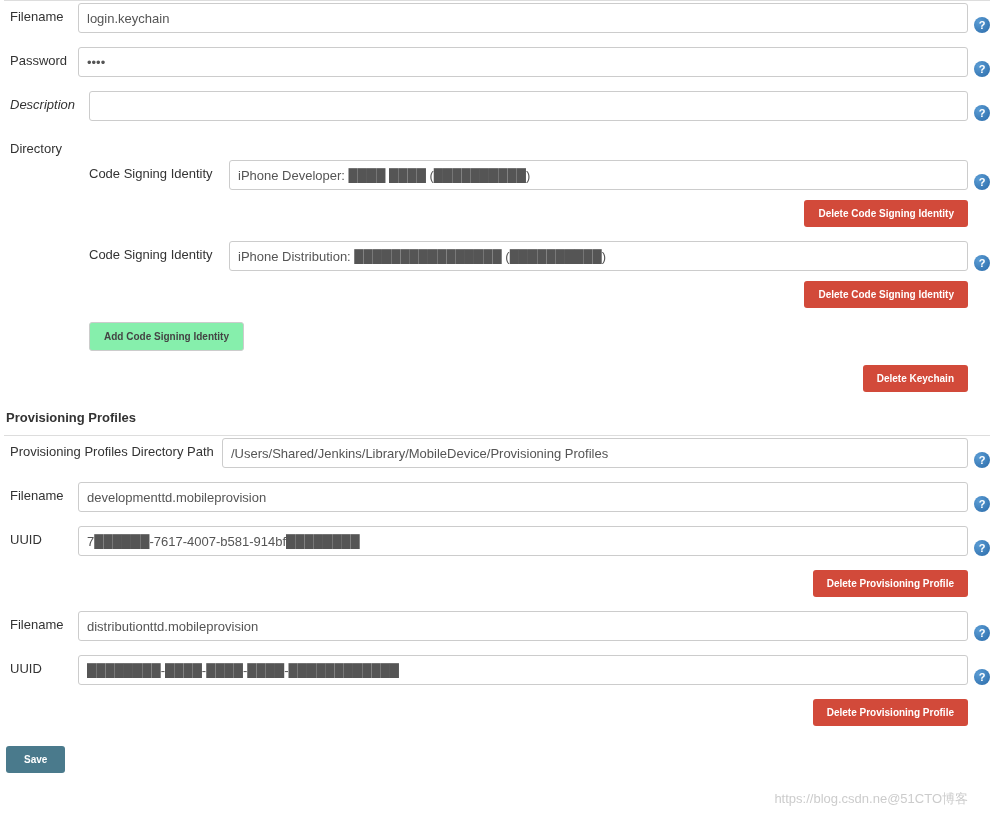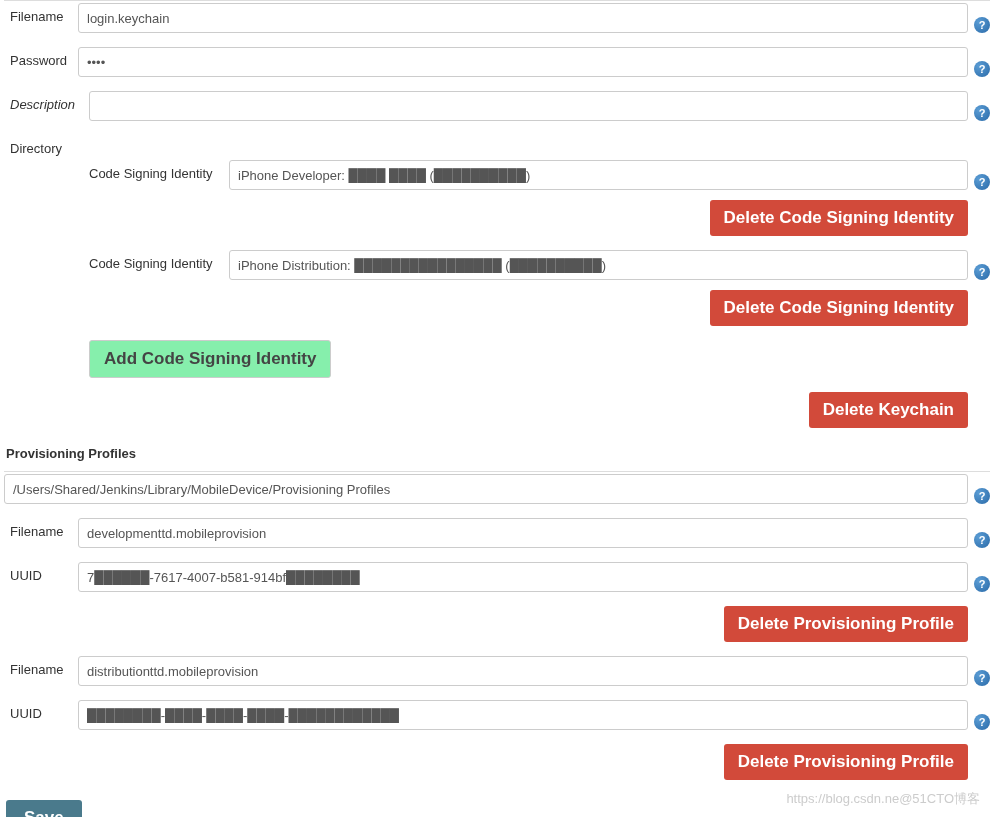--- a/index.html
+++ b/index.html
@@ -83,21 +83,21 @@
     .btn-row {
       display: flex;
       justify-content: flex-end;
       margin-bottom: 14px;
       padding-right: 22px;
     }
     .btn {
       padding: 8px 14px;
       border: none;
       border-radius: 3px;
-      font-size: 17px;
+      font-size: 10px;
       font-weight: bold;
       cursor: pointer;
       font-family: inherit;
     }
     .btn-red {
       background: #d24a3a;
       color: #fff;
     }
     .btn-gray {
       background: #86efac;
@@ -121,21 +121,21 @@
       margin-top: 18px;
       margin-bottom: 10px;
       padding-left: 2px;
     }
     .bottom-actions {
       margin-top: 20px;
       padding-left: 2px;
     }
     .watermark {
       position: absolute;
-      right: 14px;
+      right: 26px;
       top: 790px;
       font-size: 13px;
       color: #ccc;
     }
   </style>
 </head>
 <body>
 
 <div class="form-row top-border">
   <div class="label-col w70">Filename</div>
@@ -195,20 +195,21 @@
   <button class="btn btn-gray">Add Code Signing Identity</button>
 </div>
 
 <div class="btn-row">
   <button class="btn btn-red">Delete Keychain</button>
 </div>
 
 <div class="section-header">Provisioning Profiles</div>
 
 <div class="form-row top-border">
+  <div class="label-col w210">Provisioning Profiles Directory Path</div>
   <div class="input-col">
     <input type="text" value="/Users/Shared/Jenkins/Library/MobileDevice/Provisioning Profiles" style="">
     <div class="help-icon">?</div>
   </div>
 </div>
 
 <div class="form-row">
   <div class="label-col w70">Filename</div>
   <div class="input-col">
     <input type="text" value="developmenttd.mobileprovision" style="">

